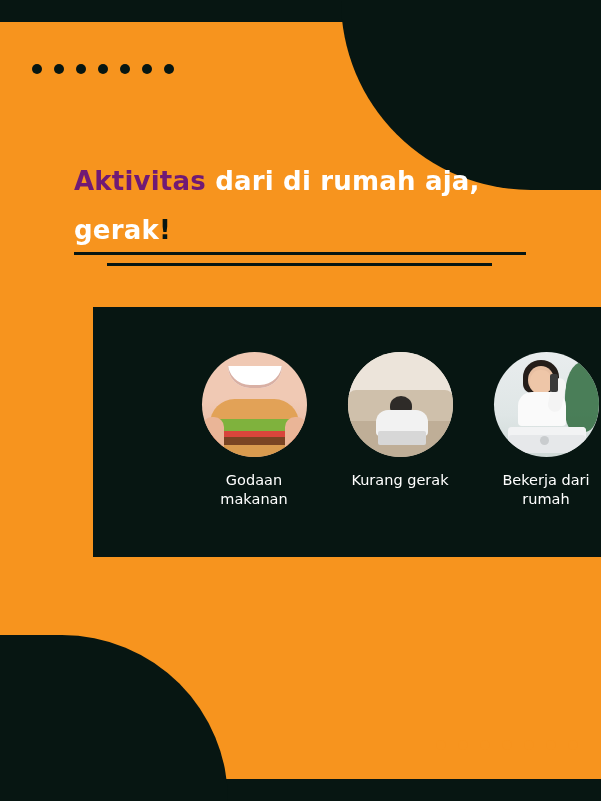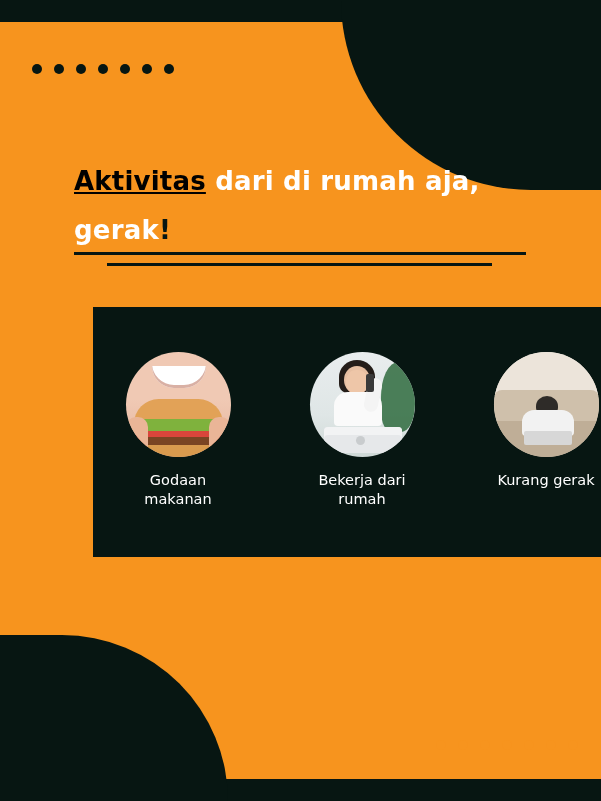--- a/index.html
+++ b/index.html
@@ -98,22 +98,21 @@
     left: 74px;
     top: 140px;
     width: 420px;
     font-size: 26px;
     font-weight: bold;
     line-height: 1.85;
     letter-spacing: 0.2px;
     color: #ffffff;
   }
   .headline .hl-strong {
-    color: #000000;
-    text-decoration: underline;
+    color: #701a75;
   }
   .headline .hl-mark {
     color: #071612;
   }
 
   
   .rule-1 {
     position: absolute;
     left: 74px;
     top: 252px;
@@ -134,21 +133,21 @@
   .card {
     position: absolute;
     left: 93px;
     top: 307px;
     width: 508px;
     height: 250px;
     background: #071612;
   }
   .card-inner {
     display: flex;
-    justify-content: space-between;
+    justify-content: flex-end;
     gap: 36px;
     padding: 45px 0 0 30px;
   }
   .tile {
     width: 110px;
     display: flex;
     flex-direction: column;
     align-items: center;
   }
   .tile-photo {
@@ -390,45 +389,45 @@
           <div class="tomato"></div>
           <div class="patty"></div>
           <div class="bun-bot"></div>
           <div class="hand-l"></div>
           <div class="hand-r"></div>
         </div>
         <div class="tile-caption">Godaan makanan</div>
       </div>
 
       <div class="tile">
+        <div class="tile-photo ph-sofa">
+          <div class="wall"></div>
+          <div class="couch-back"></div>
+          <div class="couch-seat"></div>
+          <div class="person-head"></div>
+          <div class="person-body"></div>
+          <div class="laptop"></div>
+        </div>
+        <div class="tile-caption">Kurang gerak</div>
+      </div>
+
+      <div class="tile">
         <div class="tile-photo ph-work">
           <div class="plant"></div>
           <div class="hair"></div>
           <div class="head"></div>
           <div class="face"></div>
           <div class="body"></div>
           <div class="arm"></div>
           <div class="phone"></div>
           <div class="laptop"></div>
         </div>
         <div class="tile-caption">Bekerja dari rumah</div>
       </div>
 
-      <div class="tile">
-        <div class="tile-photo ph-sofa">
-          <div class="wall"></div>
-          <div class="couch-back"></div>
-          <div class="couch-seat"></div>
-          <div class="person-head"></div>
-          <div class="person-body"></div>
-          <div class="laptop"></div>
-        </div>
-        <div class="tile-caption">Kurang gerak</div>
-      </div>
-
     </div>
   </div>
 
   <div class="dots dots-bottom">
     <span class="dot"></span>
     <span class="dot"></span>
     <span class="dot"></span>
     <span class="dot"></span>
     <span class="dot"></span>
     <span class="dot"></span>

